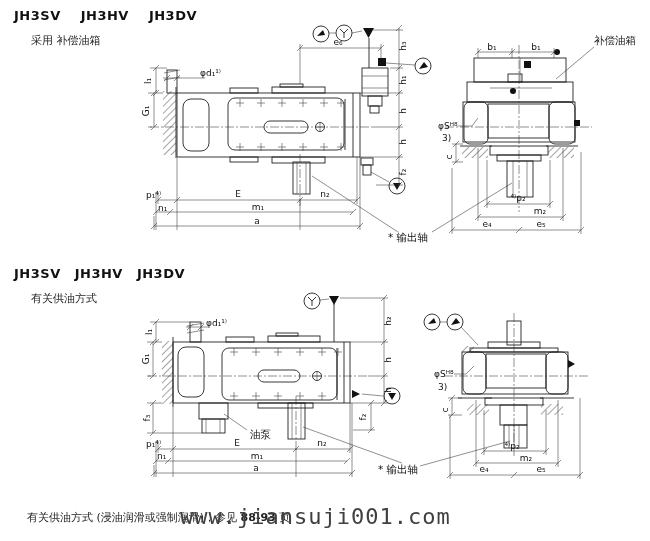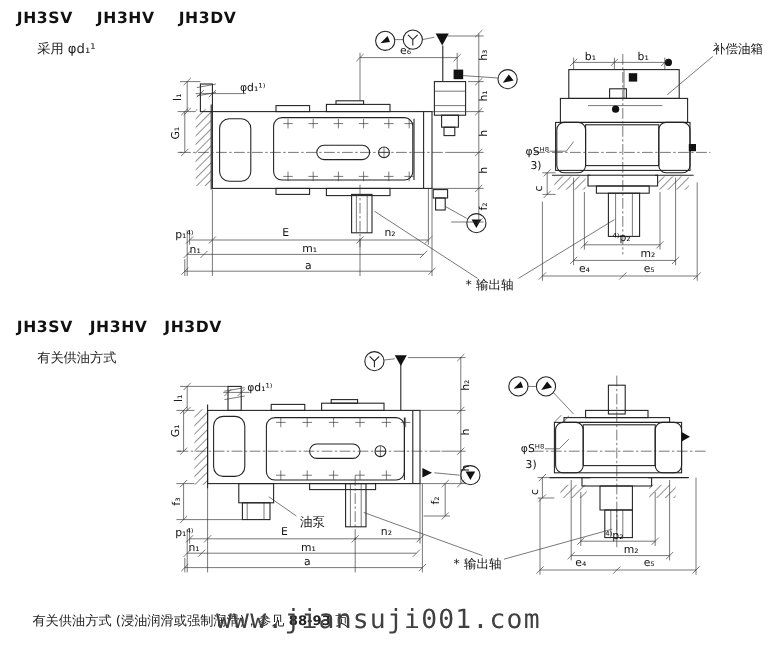--- a/index.html
+++ b/index.html
@@ -24,21 +24,21 @@
 </style>
 </head>
 <body>
 <div id="page">
 
 <div class="title" style="left:14px;top:8px;">
   <span>JH3SV</span>
   <span>JH3HV</span>
   <span>JH3DV</span>
 </div>
-<div class="subtitle" style="left:31px;top:33px;">采用 φd₁¹</div>
+<div class="subtitle" style="left:31px;top:33px;">采用 补偿油箱</div>
 
 <div class="title" style="left:14px;top:266px;gap:14px;">
   <span>JH3SV</span>
   <span>JH3HV</span>
   <span>JH3DV</span>
 </div>
 <div class="subtitle" style="left:31px;top:291px;">有关供油方式</div>
 
 <svg width="650" height="541" viewBox="0 0 650 541">
   <defs>

